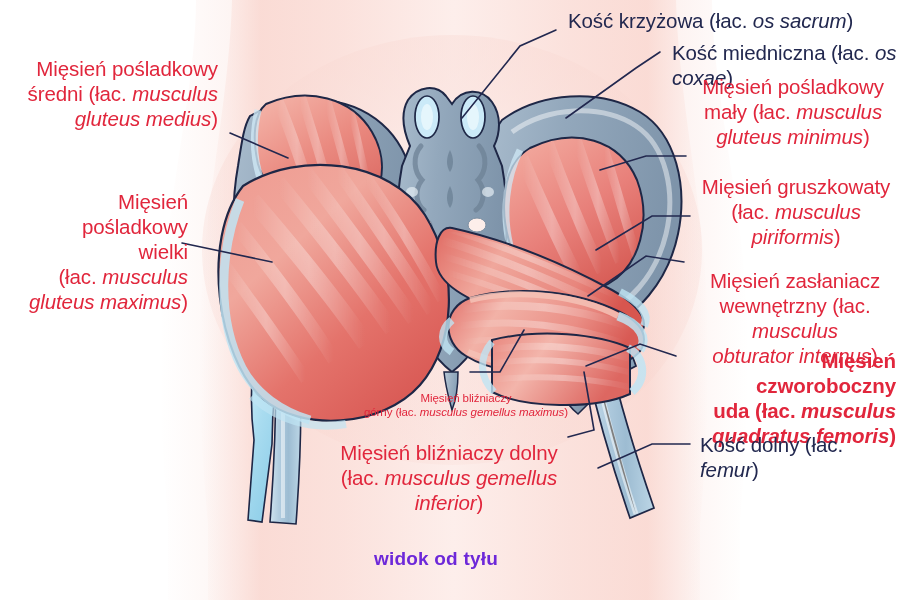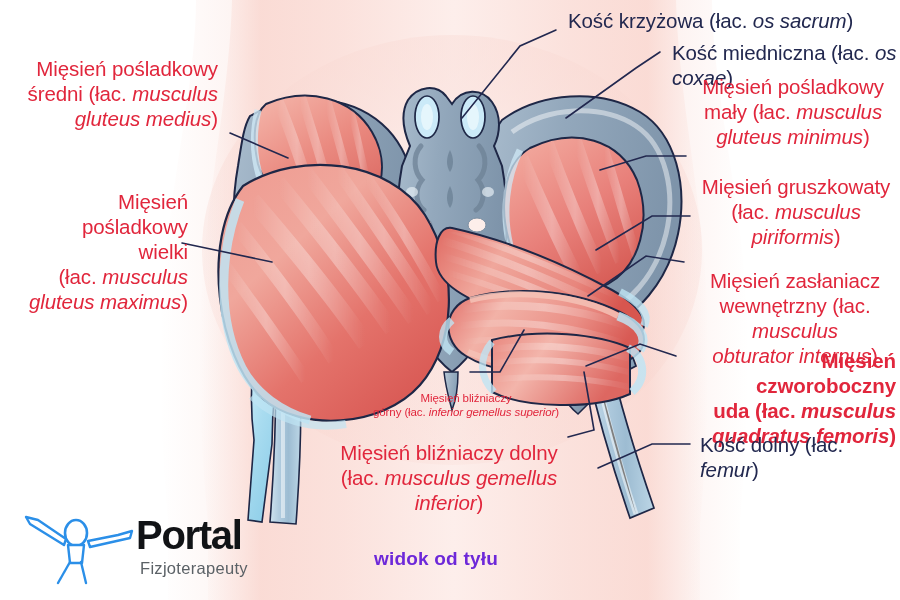--- a/index.html
+++ b/index.html
@@ -369,41 +369,21 @@
 wewnętrzny (łac. </span><span class="it">musculus
 obturator internus</span><span>)</span></div>
 
   <div class="label lbl-big bold ta-c" style="left:690px;top:348px;width:206px;text-align:right;"><span>Mięsień czworoboczny
 uda (łac. </span><span class="it">musculus
 quadratus femoris</span><span>)</span></div>
 
   <div class="label lbl-big navy ta-l" style="left:700px;top:432px;width:200px;"><span>Kość dolny (łac. </span><span class="it">femur</span><span>)</span></div>
 
   <div class="label lbl-small ta-c" style="left:358px;top:364px;width:216px;"><span>Mięsień bliźniaczy
-górny (łac. </span><span class="it">inferior gemellus superior</span><span>)</span></div>
+górny (łac. </span><span class="it">musculus gemellus maximus</span><span>)</span></div>
 
   <div class="label lbl-big ta-c" style="left:318px;top:424px;width:262px;margin-top:16px;"><span>Mięsień bliźniaczy dolny
 (łac. </span><span class="it">musculus gemellus inferior</span><span>)</span></div>
 
   <div class="caption" style="left:374px;top:548px;">widok od tyłu</div>
 
-  <div class="logo">
-    <svg width="120" height="80" viewBox="0 0 120 80" xmlns="http://www.w3.org/2000/svg">
-      <g fill="none" stroke="#2b8fe8" stroke-width="2.4" stroke-linejoin="round">
-
-        <ellipse cx="58" cy="28" rx="11" ry="13" fill="#ffffff" stroke="#2b8fe8" stroke-width="2.6"></ellipse>
-
-        <path d="M48 34 L20 15 L8 12 L12 19 L46 40 Z" fill="#ffffff"></path>
-
-        <path d="M70 36 L100 30 L114 26 L112 33 L72 42 Z" fill="#ffffff"></path>
-
-        <path d="M50 40 L66 40 L64 58 L52 58 Z" fill="#ffffff"></path>
-
-        <path d="M52 57 L40 78" stroke-linecap="round"></path>
-
-        <path d="M63 57 L68 78" stroke-linecap="round"></path>
-      </g>
-    </svg>
-    <div class="logo-word">Portal</div>
-    <div class="logo-sub">Fizjoterapeuty</div>
-  </div>
 
 </div>
 
 </body></html>

